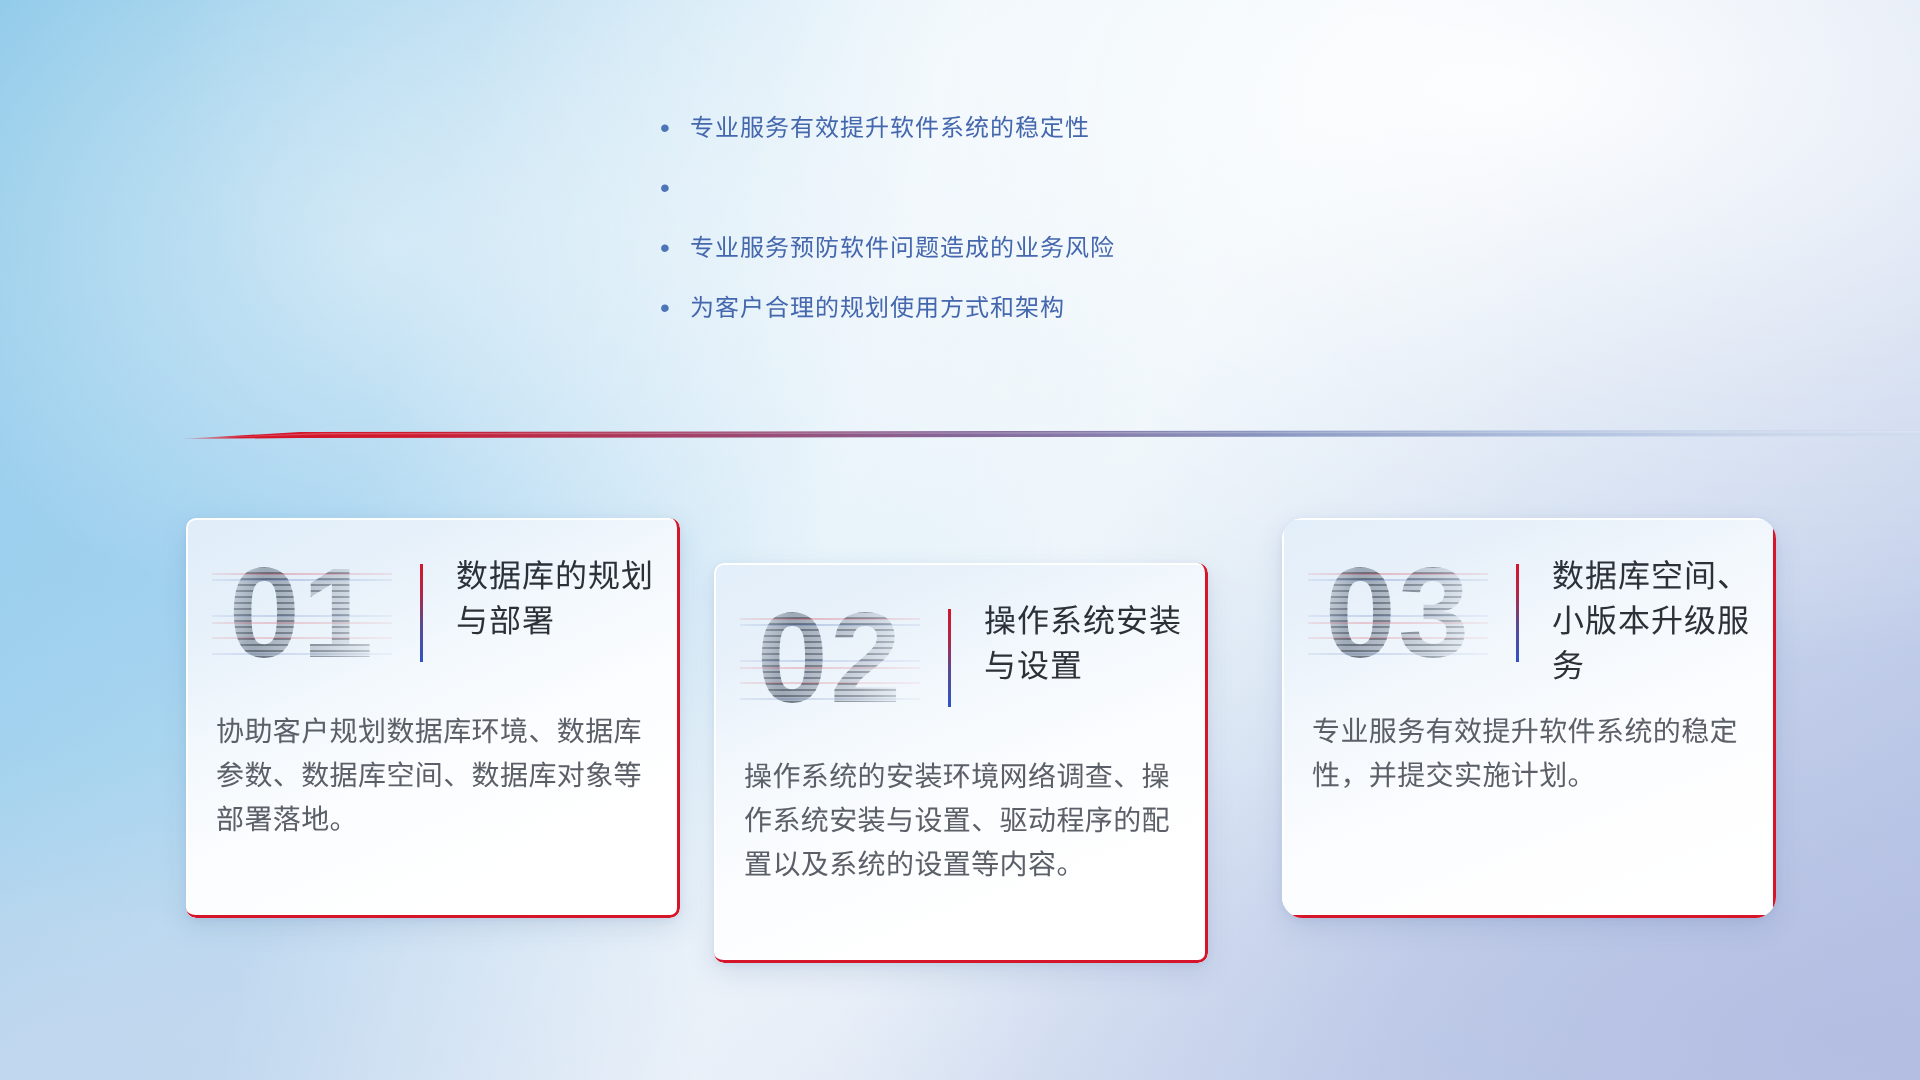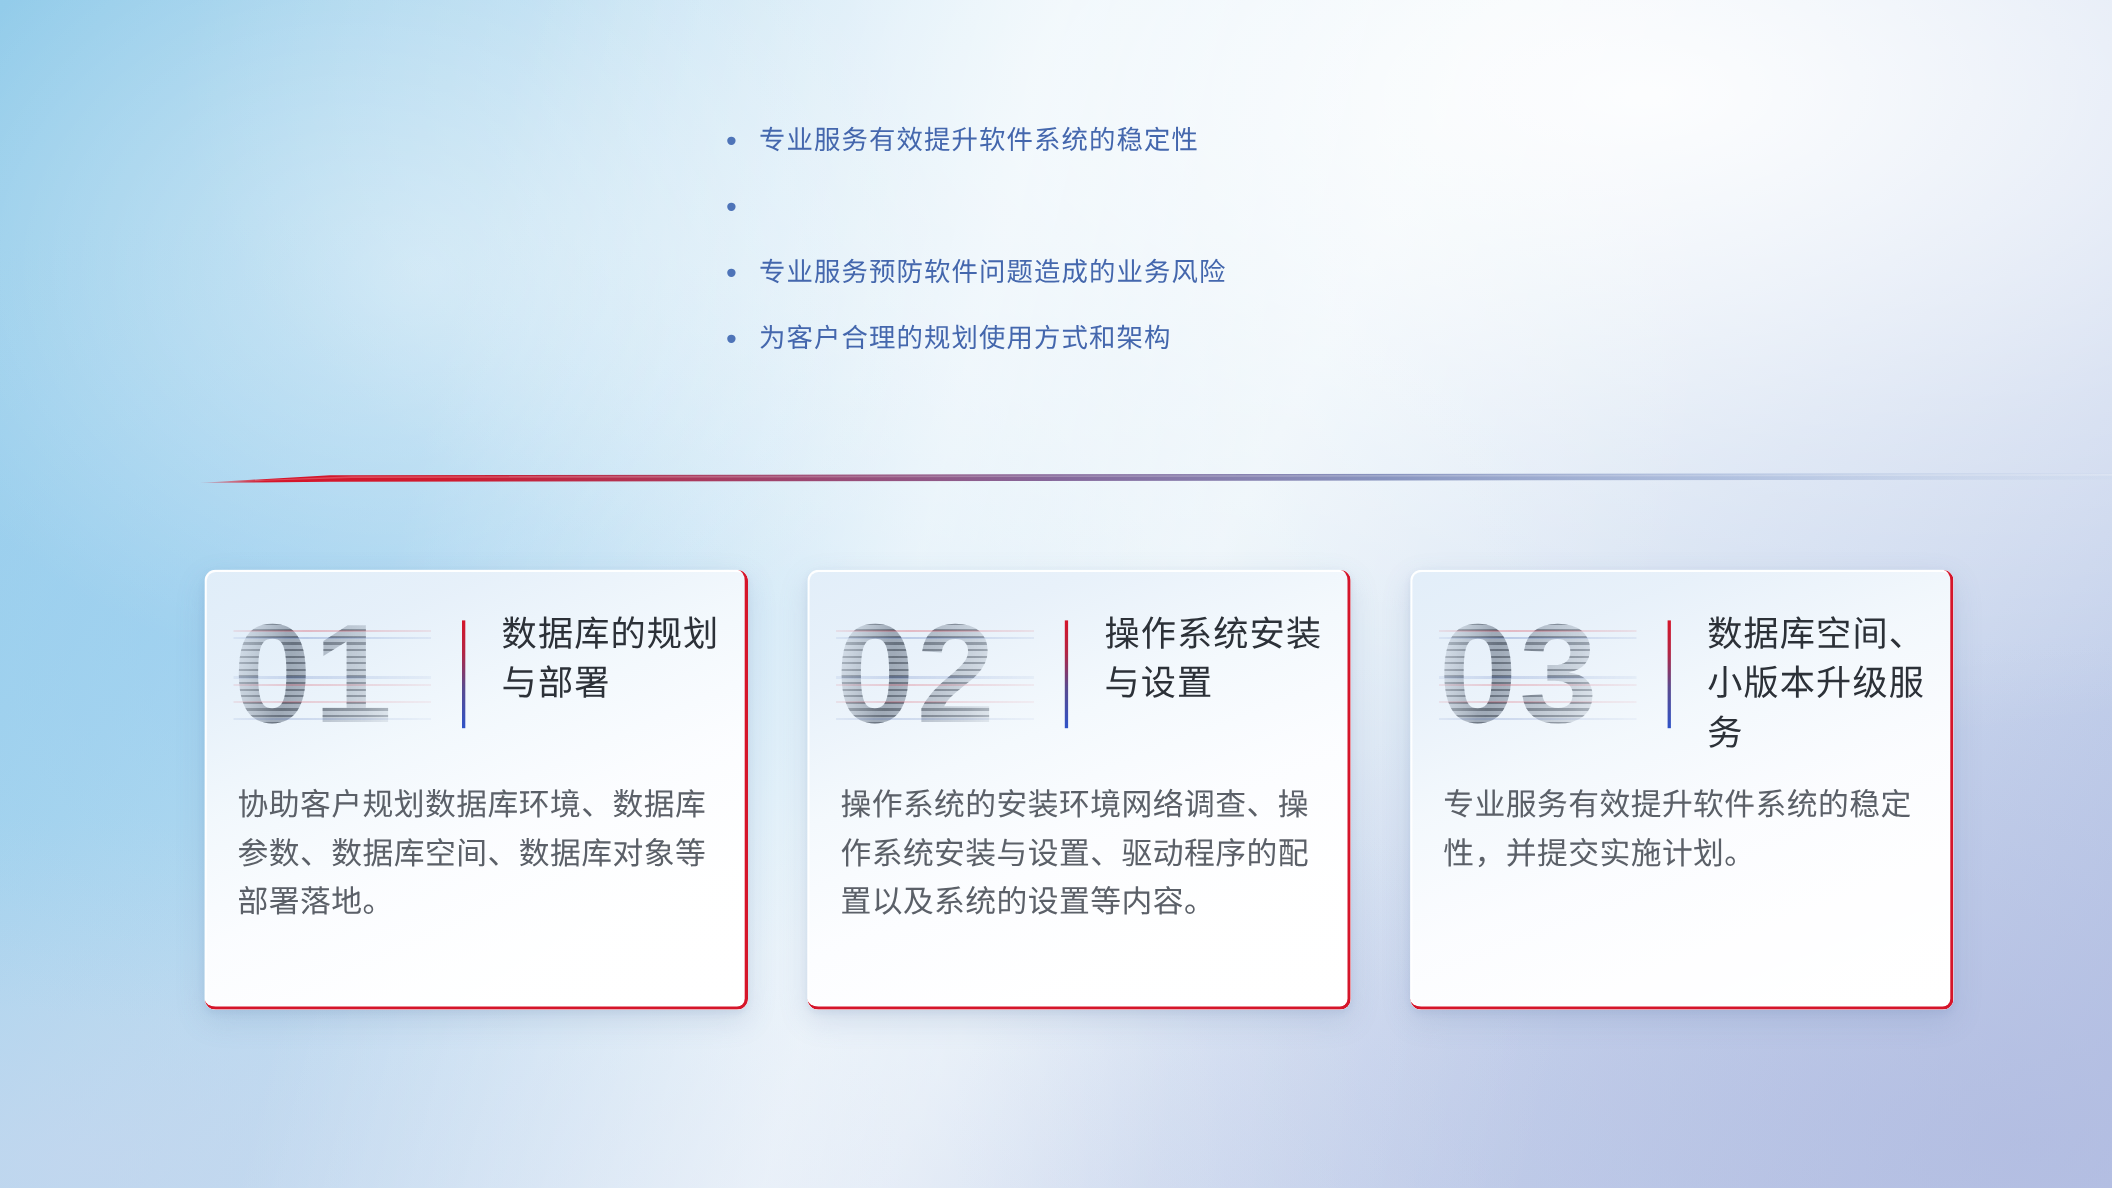--- a/index.html
+++ b/index.html
@@ -110,22 +110,22 @@
     pointer-events:none;
   }
   .card-accent{                  
     position:absolute; inset:0;
     border-radius:10px;
     border-right:3px solid #d5152a;
     border-bottom:3px solid #d5152a;
     pointer-events:none;
   }
   .card-1{ left:186px; }
-  .card-2{ left:734px; }
-  .card-3{ left:1282px; }
+  .card-2{ left:714px;margin-top:45px; }
+  .card-3{ left:1282px;border-radius:21px; }
 
   
   .card-num{
     position:absolute;
     left:26px; top:30px;
     width:180px; height:130px;
     font-size:128px;
     font-weight:700;
     letter-spacing:2px;
     line-height:130px;
@@ -143,20 +143,21 @@
       linear-gradient(100deg,
         rgba(120,132,148,0.30) 0%,
         rgba(120,132,148,0.95) 26%,
         rgba(120,132,148,0.55) 62%,
         rgba(120,132,148,0.10) 100%);
     background-blend-mode:multiply;
     -webkit-mask-image:linear-gradient(100deg, rgba(0,0,0,0.45) 0%, rgba(0,0,0,1) 30%, rgba(0,0,0,0.75) 68%, rgba(0,0,0,0.25) 100%);
     mask-image:linear-gradient(100deg, rgba(0,0,0,0.45) 0%, rgba(0,0,0,1) 30%, rgba(0,0,0,0.75) 68%, rgba(0,0,0,0.25) 100%);
     user-select:none;
     pointer-events:none;
+    text-align:center;
   }
   
   .card-num-tint{
     position:absolute;
     left:26px; top:30px;
     width:180px; height:130px;
     pointer-events:none;
     opacity:0.55;
     background:
       linear-gradient(to bottom, transparent 0 25px, rgba(214,40,56,0.55) 25px 27px, transparent 27px),

